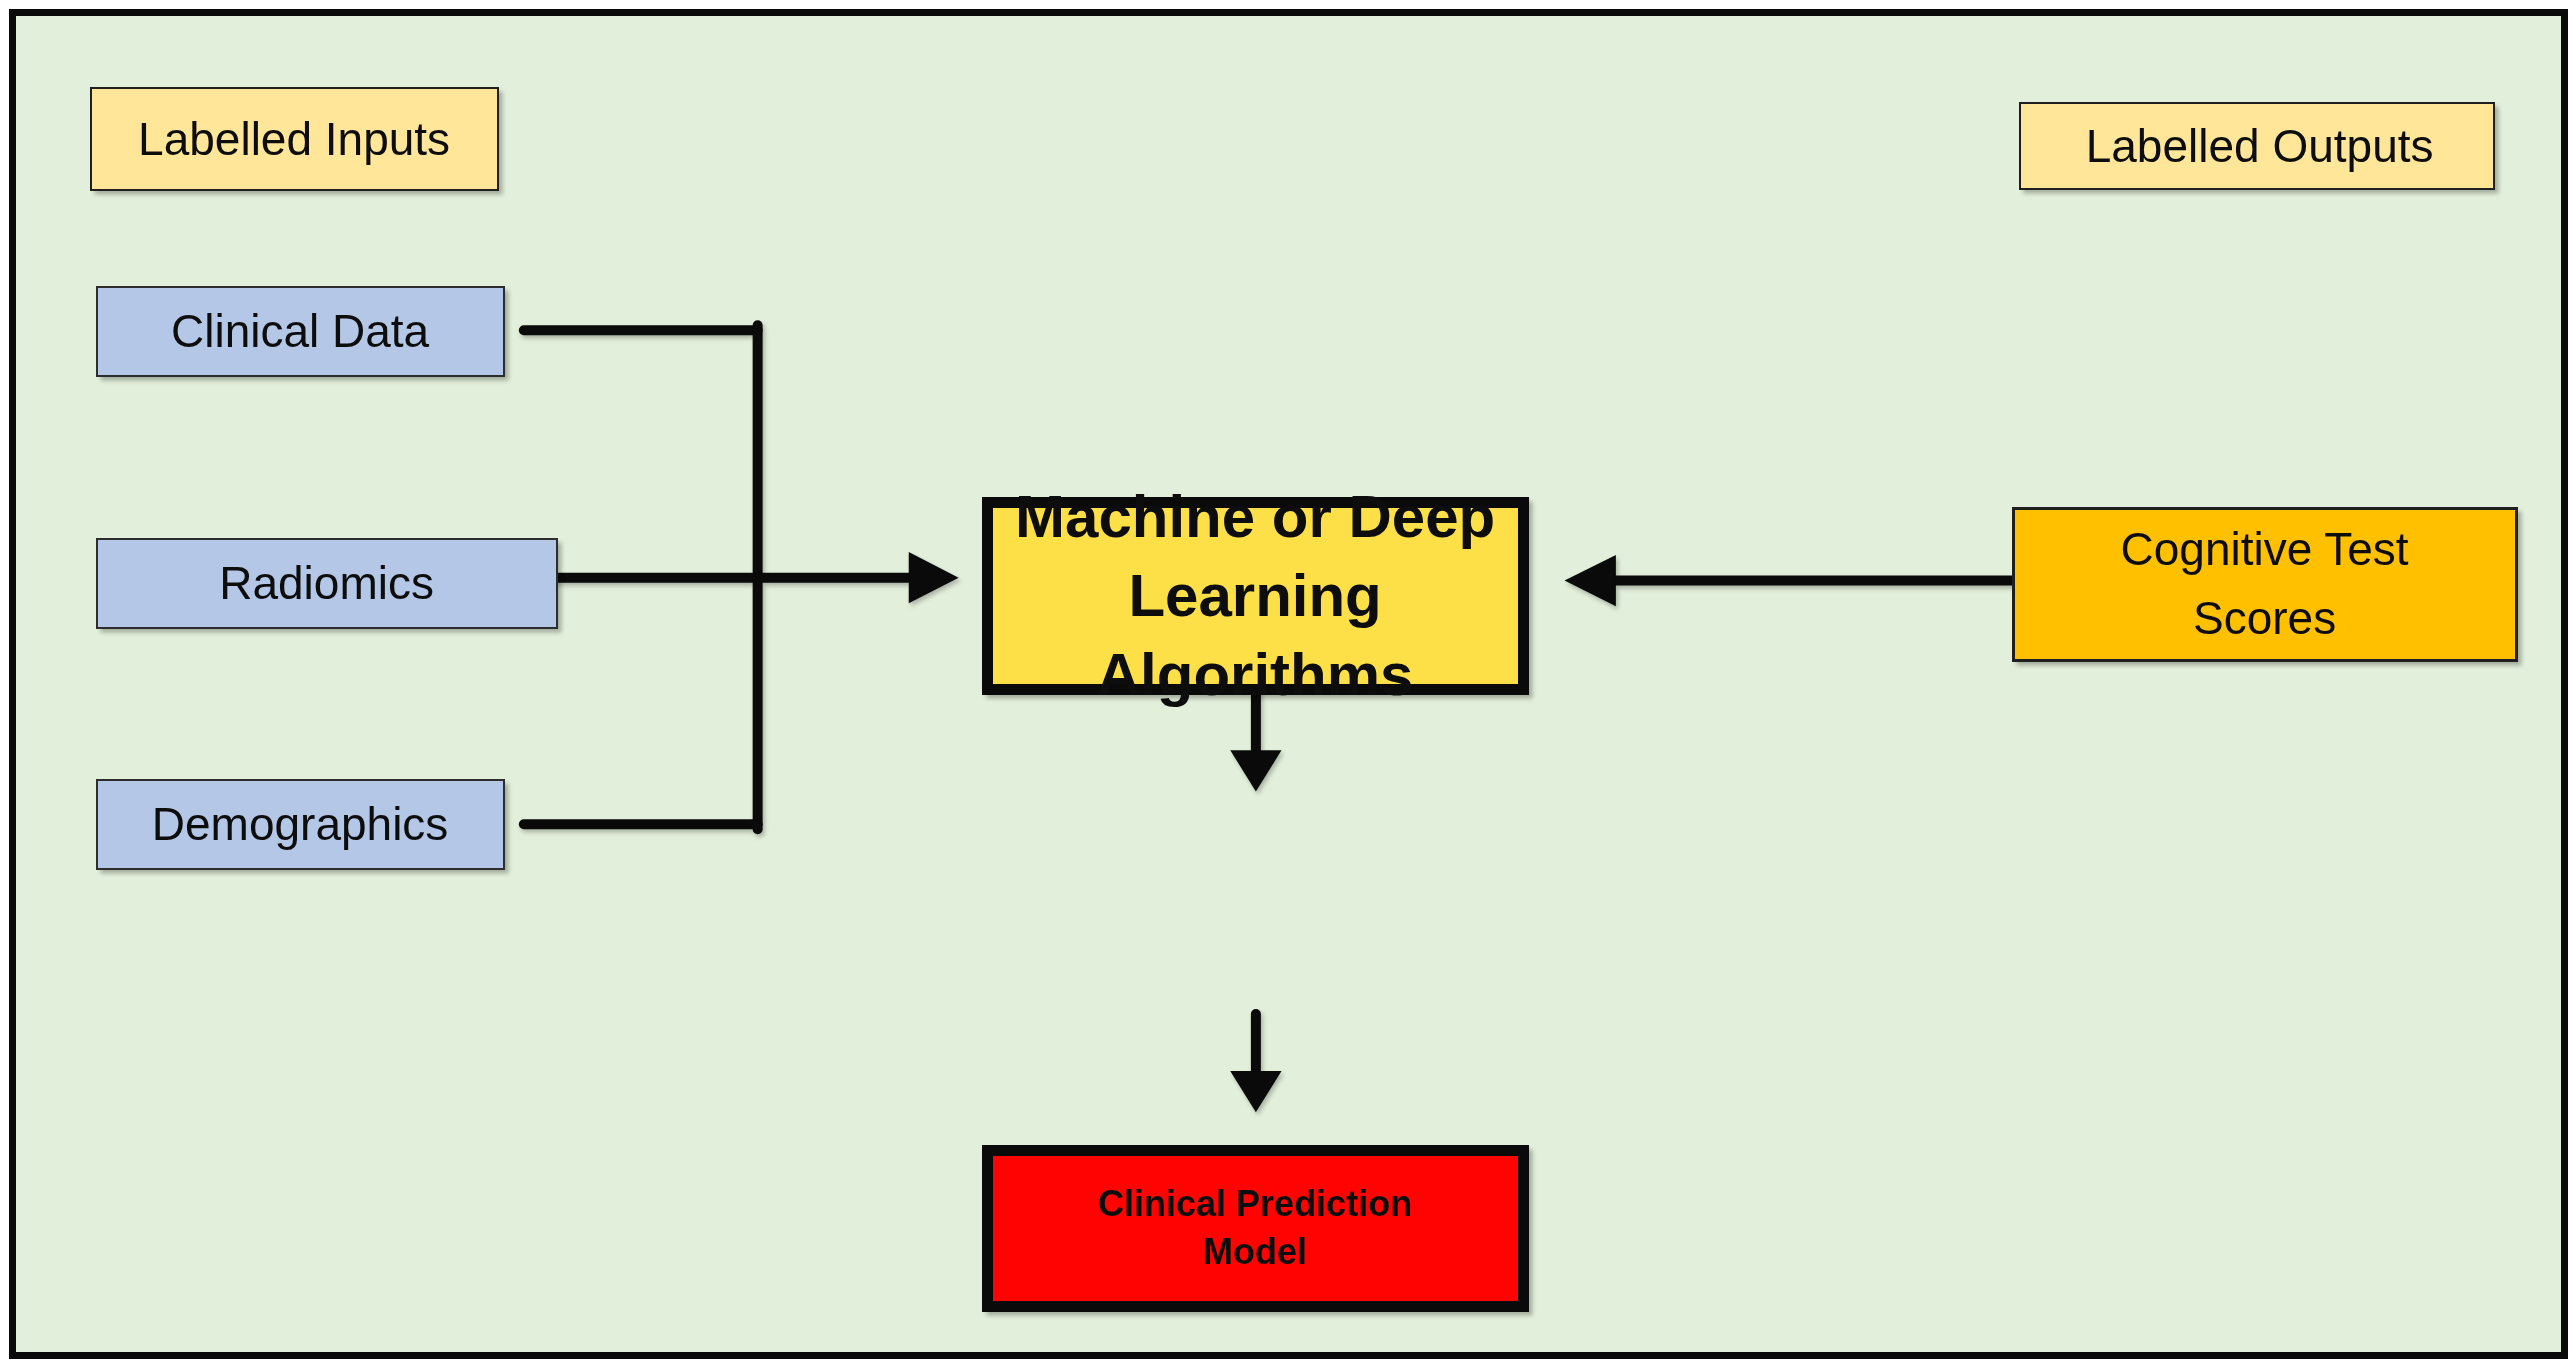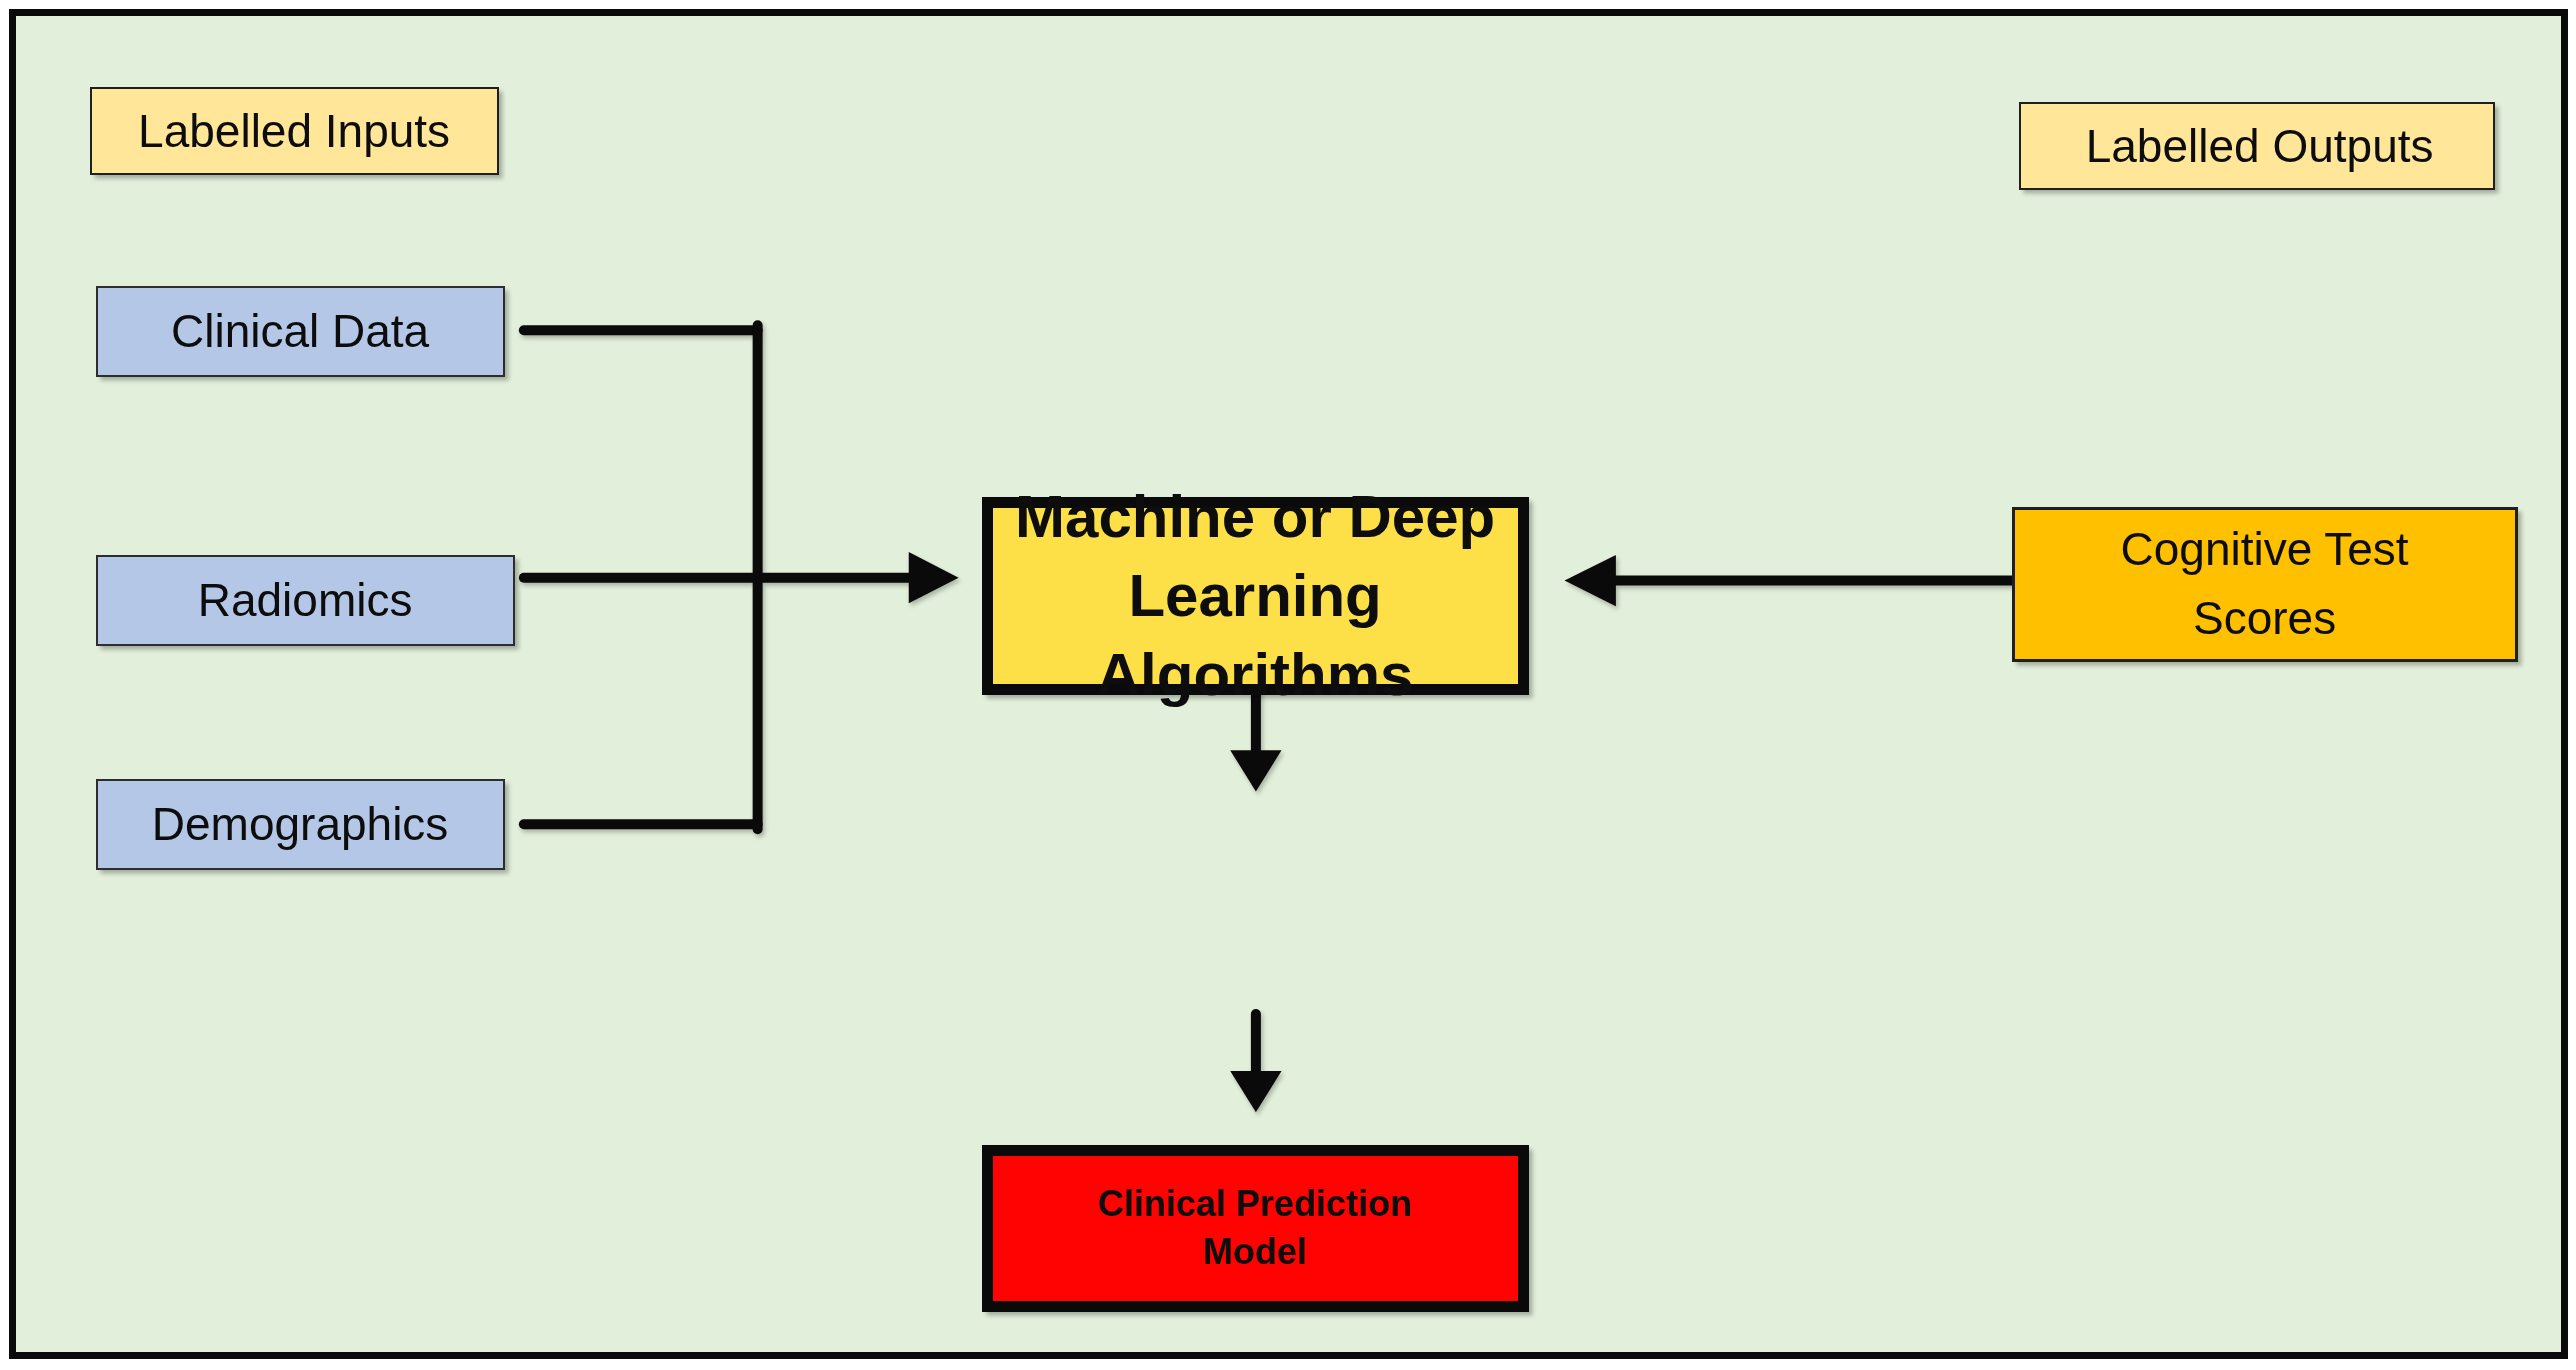--- a/index.html
+++ b/index.html
@@ -64,24 +64,24 @@
     background: #FF0202;
     border: 11.4px solid #0a0a0a;
     font-size: 36px; font-weight: 700; line-height: 1.35;
   }
   .node-cognitive {
     left: 1996px; top: 491px; width: 506px; height: 155px;
     background: #FFC000;
     border: 3.6px solid #1f1f1f;
     font-size: 46px; line-height: 1.5;
   }
-  .node-labelled-inputs  { left: 74px;  top: 71px; width: 409px; height: 88px; }
+  .node-labelled-inputs  { left: 74px;  top: 71px; width: 409px; height: 104px; }
   .node-labelled-outputs { left: 2003px; top: 86px; width: 476px; height: 88px; padding-left: 6px; }
   .node-clinical-data    { left: 74px;  top: 270px;  width: 409px; height: 91px; }
-  .node-radiomics        { left: 74px;  top: 539px;  width: 419px; height: 91px; }
+  .node-radiomics        { left: 74px;  top: 522px;  width: 462px; height: 91px; }
   .node-demographics     { left: 74px;  top: 763px; width: 409px; height: 91px; }
 </style>
 </head>
 <body>
 
 <div class="canvas">
   <div class="panel">
 
     <svg class="connectors" viewBox="0 0 3613 1922" xmlns="http://www.w3.org/2000/svg">
 

